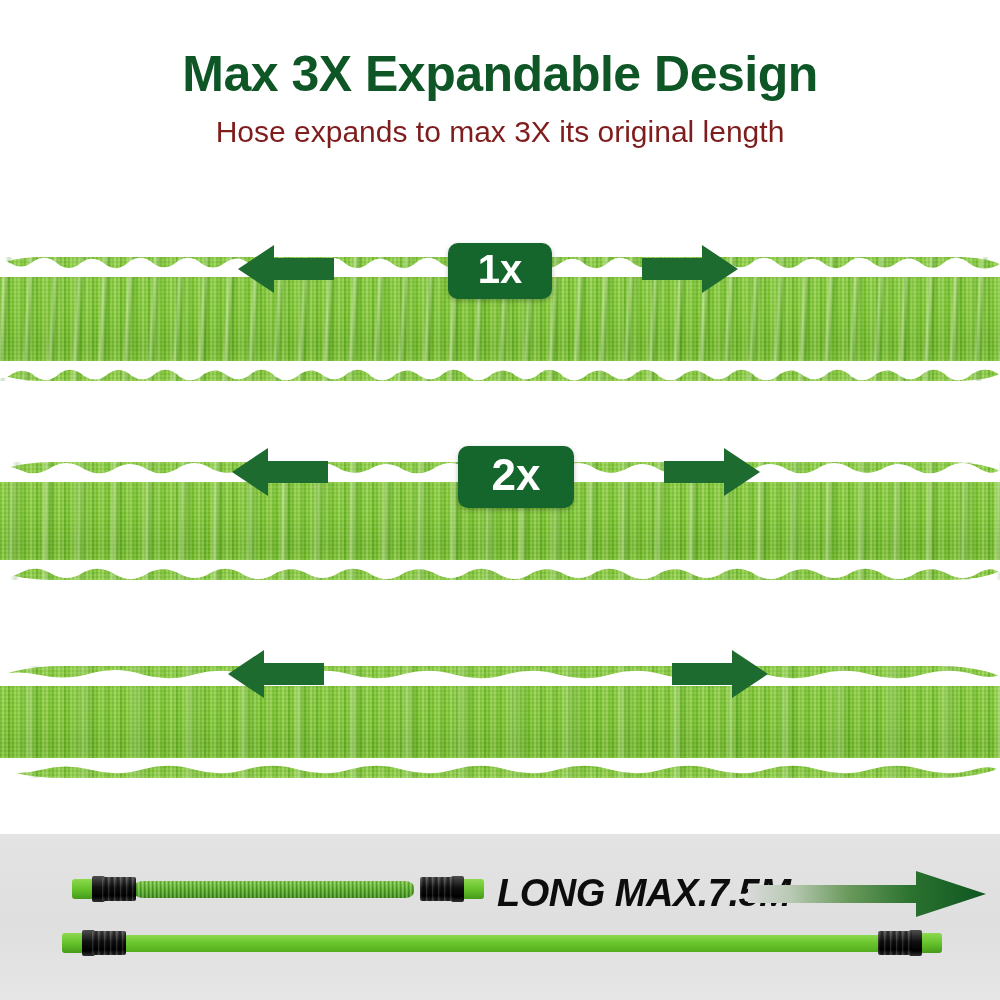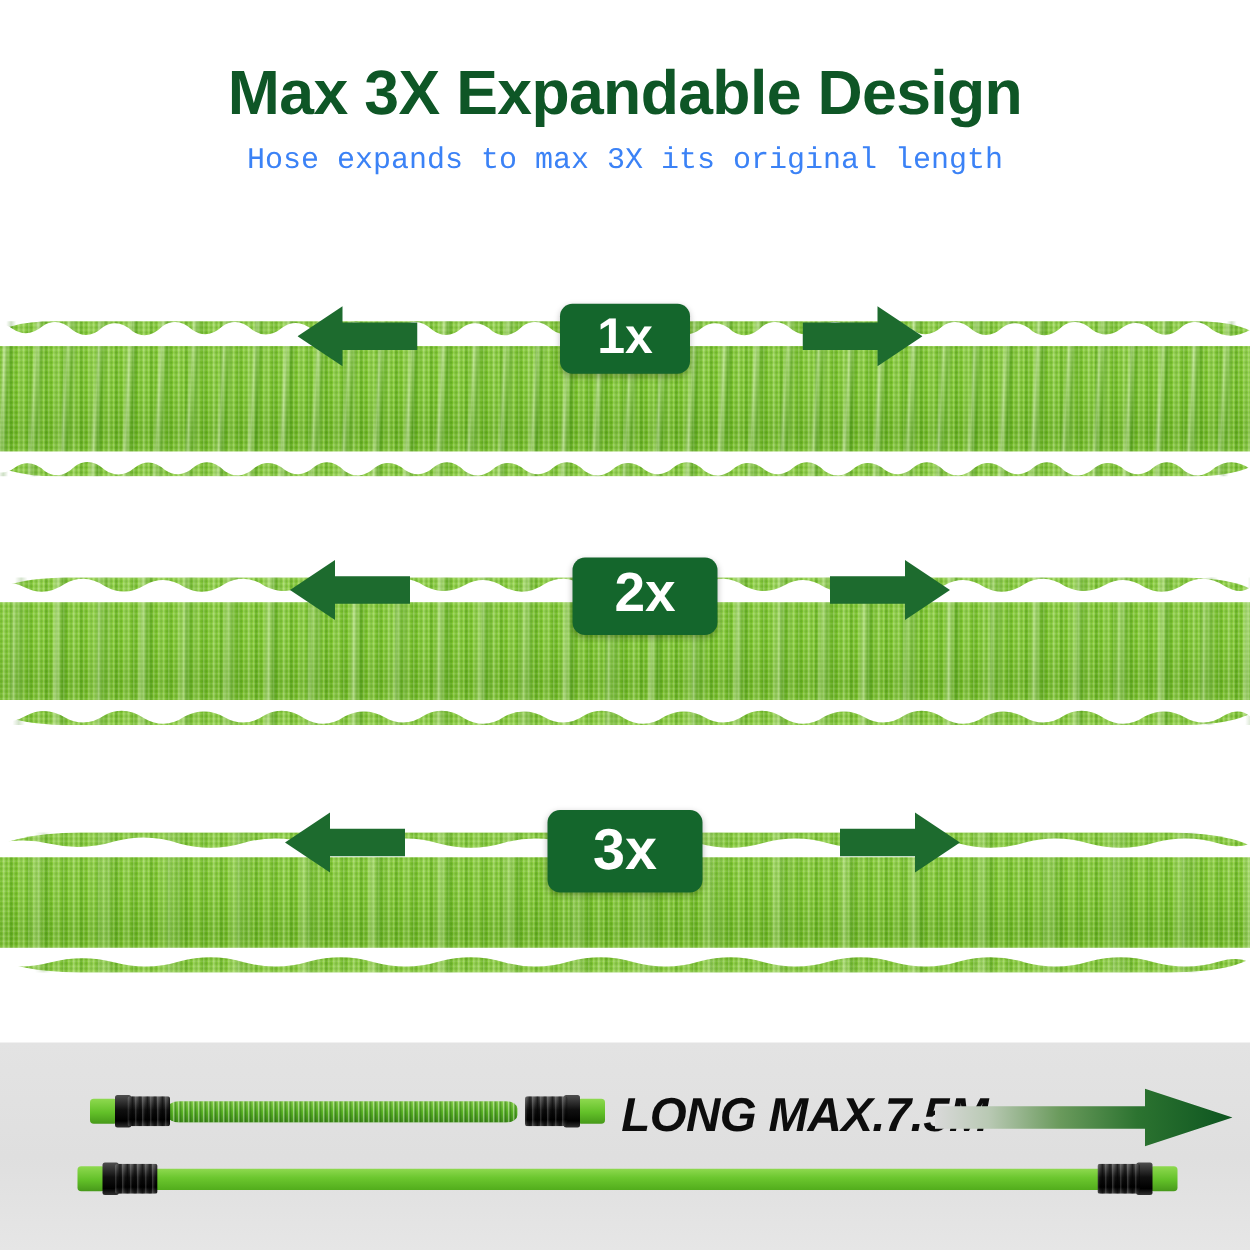--- a/index.html
+++ b/index.html
@@ -31,26 +31,25 @@
   .headline {
     font-size: 50px;
     font-weight: 700;
     color: #0e5626;
     letter-spacing: -0.5px;
     line-height: 1.05;
     white-space: nowrap;
   }
   .subline {
     margin-top: 14px;
-    font-size: 24px;
+    font-size: 30px;
     font-weight: 400;
-    color: #3b82f6;
+    color: #7f1d1d;
     line-height: 1.13;
     white-space: nowrap;
-    font-family: Liberation Mono, monospace;
   }
 
   
   .hose-row {
     position: absolute;
     left: 0;
     width: 1000px;
   }
   .hose-row.r1 { top: 243px; height: 150px; }
   .hose-row.r2 { top: 446px; height: 150px; }
@@ -415,21 +414,20 @@
                  Q234,3 260,11 Q286,18 312,10 Q338,3 364,11 Q390,18 416,10 Q442,3 468,11
                  Q494,18 520,10 Q546,3 572,11 Q598,18 624,10 Q650,3 676,11 Q702,18 728,10
                  Q754,3 780,11 Q806,18 832,10 Q858,3 884,11 Q910,18 936,10 Q962,3 988,11
                  Q1002,15 1012,10 L1012,22 Z" fill="#ffffff"></path>
       </svg>
     </div>
     <div class="marker">
       <svg class="arrow left" viewBox="0 0 96 52">
         <path d="M0,26 L36,2 L36,15 L96,15 L96,37 L36,37 L36,50 Z" fill="#1d6b2e"></path>
       </svg>
-      <div class="badge">3x</div>
       <svg class="arrow right" viewBox="0 0 96 52">
         <path d="M96,26 L60,2 L60,15 L0,15 L0,37 L60,37 L60,50 Z" fill="#1d6b2e"></path>
       </svg>
     </div>
   </div>
 
   <div class="panel">
 
     <div class="compact-hose">
       <div class="ch-fabric"></div>

